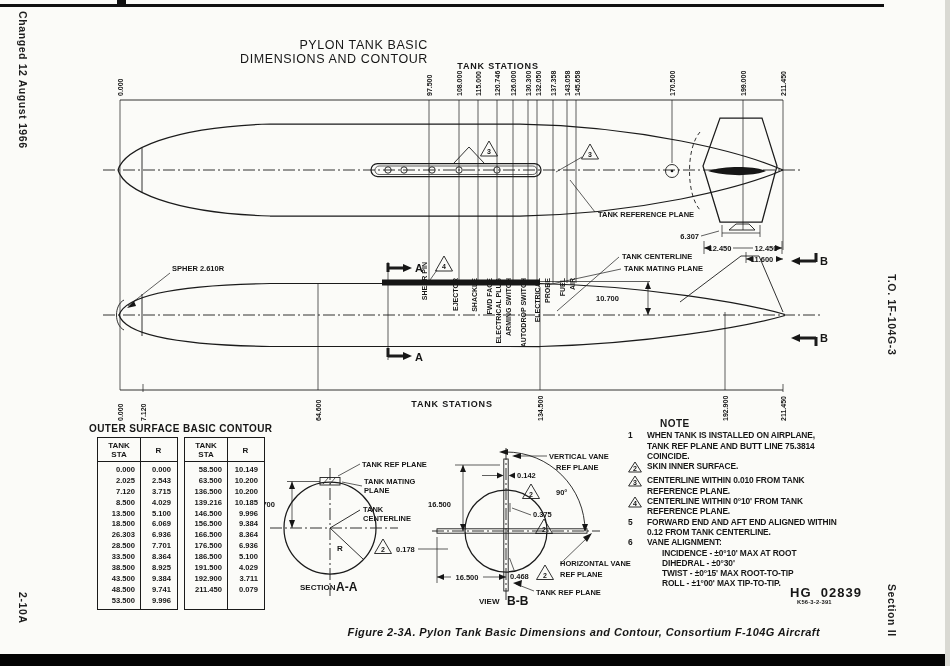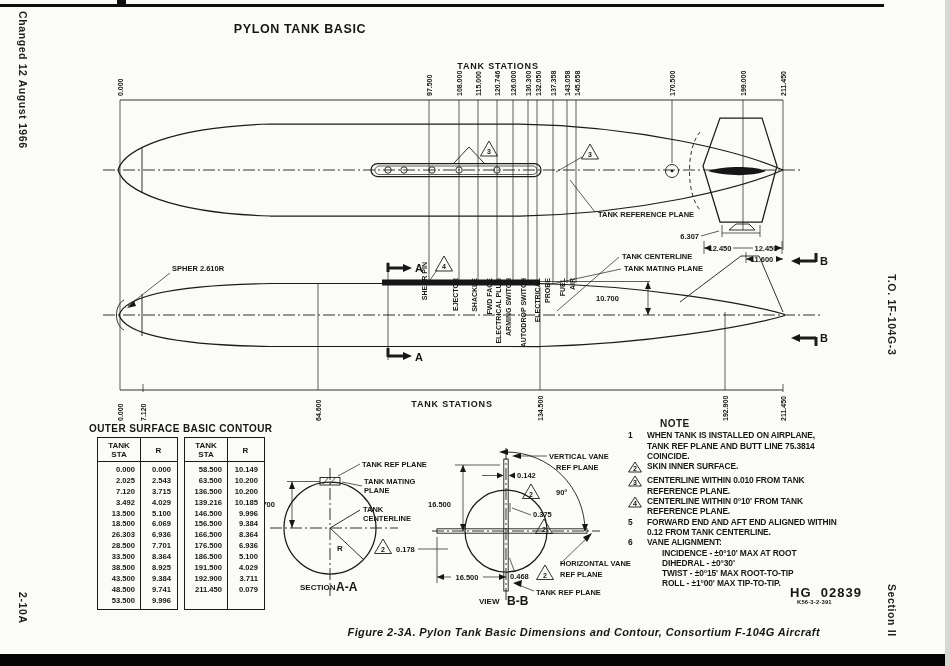--- a/index.html
+++ b/index.html
@@ -4,21 +4,21 @@
 <style>
   html,body{margin:0;padding:0}
   body{width:950px;height:666px;position:relative;background:#fbfbf8;
        font-family:"Liberation Sans",sans-serif;color:#161616;overflow:hidden}
   .abs{position:absolute}
   .vtext{writing-mode:vertical-rl;font-weight:bold;font-size:10.5px;letter-spacing:.6px;color:#1d1d1d;white-space:pre}
   .rule-top{left:0;top:4px;width:884px;height:3px;background:#101010}
   .reg-tick{left:117px;top:0;width:9px;height:4px;background:#101010}
   .bar-bottom{left:0;top:654px;width:950px;height:12px;background:#040404}
   .edge-right{left:945px;top:0;width:5px;height:666px;background:#d9d9d3}
-  .title{left:172px;top:22px;width:256px;text-align:center;font-weight:bold;
+  .title{left:172px;top:38px;width:256px;text-align:right;font-weight:normal;
          font-size:12.5px;letter-spacing:.6px;line-height:14px}
   .caption{left:110px;top:626px;width:710px;text-align:right;font-style:italic;
            font-weight:bold;font-size:11px;letter-spacing:.4px}
   
   .ct-title{left:89px;top:423px;font-weight:bold;font-size:10px;letter-spacing:.4px}
   .ct-box{border:1.6px solid #1b1b1b;width:79px;height:171px;background:#fbfbf8}
   .ct-div{position:absolute;left:42px;top:0;bottom:0;width:1px;background:#1b1b1b}
   .ct-head{display:flex;border-bottom:1px solid #1b1b1b;height:23px;font-weight:bold;font-size:8px;line-height:9px}
   .ct-head .c1{width:42px;text-align:center;padding-top:3px}
   .ct-head .c2{flex:1;text-align:center;padding-top:8px}
@@ -54,20 +54,21 @@
 <div class="abs bar-bottom"></div>
 <div class="abs edge-right"></div>
 
 <div class="abs vtext" style="left:17px;top:11px">Changed 12 August 1966</div>
 <div class="abs vtext" style="left:17px;top:592px">2-10A</div>
 <div class="abs vtext" style="left:886px;top:274px">T.O. 1F-104G-3</div>
 <div class="abs vtext" style="left:886px;top:584px">Section II</div>
 
 <div class="abs title">
   <div>PYLON TANK BASIC</div>
+  <div>DIMENSIONS AND CONTOUR</div>
 </div>
 
 <svg class="abs" style="left:0;top:0" width="950" height="666" viewBox="0 0 950 666">
 
   <g>
     <path class="ln" d="M120 100 H783"></path>
     <line class="thn" x1="120" y1="100" x2="120" y2="390"></line>
     <line class="thn" x1="429" y1="100" x2="429" y2="281"></line>
     <line class="thn" x1="459" y1="100" x2="459" y2="281"></line>
     <line class="thn" x1="478" y1="100" x2="478" y2="281"></line>
@@ -340,21 +341,21 @@
       </div>
     <div class="ct-row">
         <span class="c1">2.025</span>
         <span class="c2">2.543</span>
       </div>
     <div class="ct-row">
         <span class="c1">7.120</span>
         <span class="c2">3.715</span>
       </div>
     <div class="ct-row">
-        <span class="c1">3.492</span>
+        <span class="c1">8.500</span>
         <span class="c2">4.029</span>
       </div>
     <div class="ct-row">
         <span class="c1">13.500</span>
         <span class="c2">5.100</span>
       </div>
     <div class="ct-row">
         <span class="c1">18.500</span>
         <span class="c2">6.069</span>
       </div>

